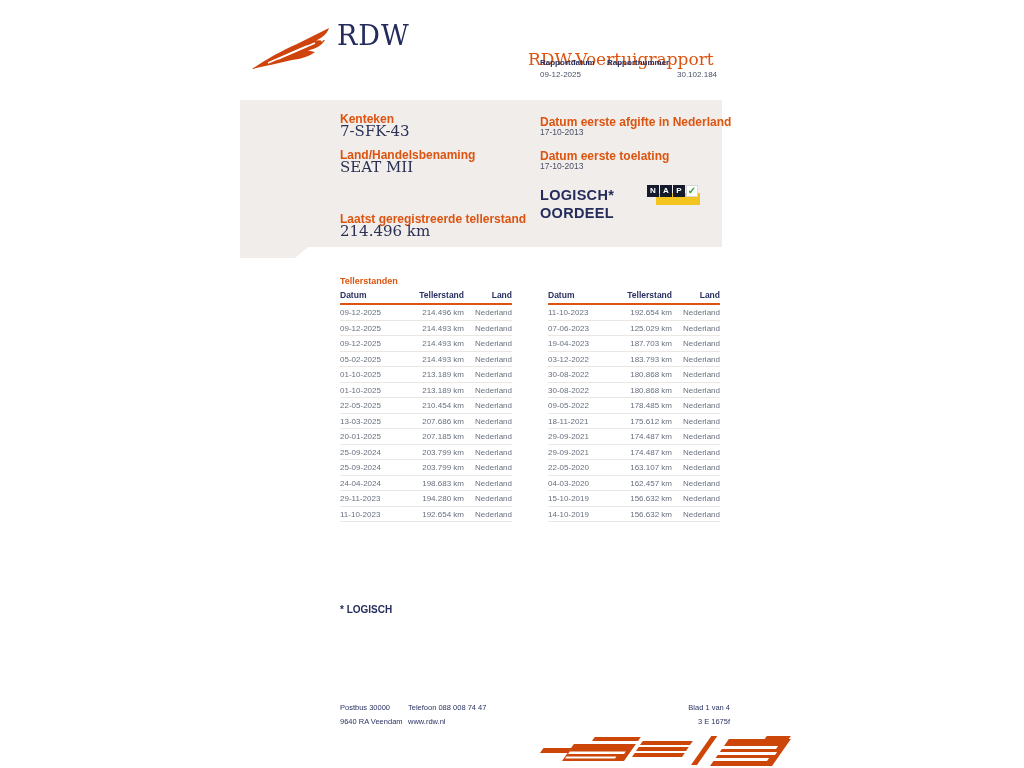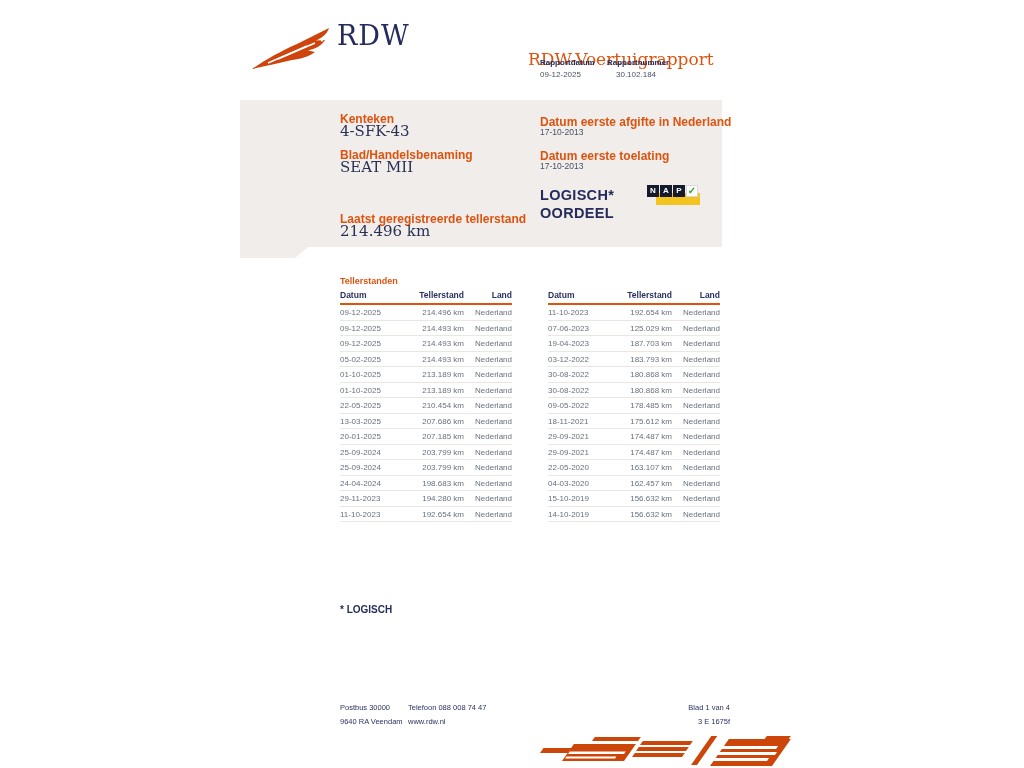--- a/index.html
+++ b/index.html
@@ -16,21 +16,21 @@
   body{font-family:"Liberation Sans",sans-serif;position:relative;}
   .abs{position:absolute;}
 
   
   .logo-wing{left:250px;top:24px;width:84px;height:46px;}
   .logo-text{left:337px;top:20px;font-family:"DejaVu Serif",serif;font-size:27px;color:var(--navy);letter-spacing:1px;}
   .doc-title{left:528px;top:25px;font-family:"DejaVu Serif",serif;font-weight:normal;font-size:17px;color:var(--orange);margin-top:24px;}
   .meta-label{font-weight:bold;font-size:8px;color:var(--navy);}
   .meta-value{font-size:8px;color:#4A5168;}
   .m1l{left:540px;top:58px;} .m1v{left:540px;top:70px;}
-  .m2l{left:607px;top:58px;} .m2v{left:572px;top:70px;padding-left:44px;}
+  .m2l{left:607px;top:58px;} .m2v{left:633px;top:70px;padding-left:44px;}
 
   
   .panel{left:240px;top:100px;width:482px;height:147px;background:var(--panel);}
   .panel-tab{left:240px;top:247px;width:68px;height:11px;background:var(--panel);
              clip-path:polygon(0 0,100% 0,81% 100%,0 100%);}
   .p-label{font-weight:bold;font-size:12px;color:var(--orange);}
   .p-big{font-family:"DejaVu Serif",serif;font-size:15px;color:#2A3055;}
   .p-date{font-size:8.5px;color:#4A5168;}
   .oordeel{font-weight:bold;font-size:14.5px;color:var(--navy);line-height:18px;letter-spacing:.3px;}
 
@@ -80,22 +80,22 @@
   <h1 class="abs doc-title">RDW-Voertuigrapport</h1>
   <div class="abs meta-label m1l">Rapportdatum</div>
   <div class="abs meta-value m1v">09-12-2025</div>
   <div class="abs meta-label m2l">Rapportnummer</div>
   <div class="abs meta-value m2v">30.102.184</div>
 
   <div class="abs panel"></div>
   <div class="abs panel-tab"></div>
 
   <div class="abs p-label" style="left:340px;top:112px;">Kenteken</div>
-  <div class="abs p-big" style="left:340px;top:122px;">4-SFK-43</div>
-  <div class="abs p-label" style="left:340px;top:148px;">Blad/Handelsbenaming</div>
+  <div class="abs p-big" style="left:340px;top:122px;">7-SFK-43</div>
+  <div class="abs p-label" style="left:340px;top:148px;">Land/Handelsbenaming</div>
   <div class="abs p-big" style="left:340px;top:158px;">SEAT MII</div>
   <div class="abs p-label" style="left:340px;top:212px;">Laatst geregistreerde tellerstand</div>
   <div class="abs p-big" style="left:340px;top:222px;">214.496 km</div>
 
   <div class="abs p-label" style="left:540px;top:115px;">Datum eerste afgifte in Nederland</div>
   <div class="abs p-date" style="left:540px;top:127px;">17-10-2013</div>
   <div class="abs p-label" style="left:540px;top:149px;">Datum eerste toelating</div>
   <div class="abs p-date" style="left:540px;top:161px;">17-10-2013</div>
 
   <div class="abs oordeel" style="left:540px;top:186px;">

